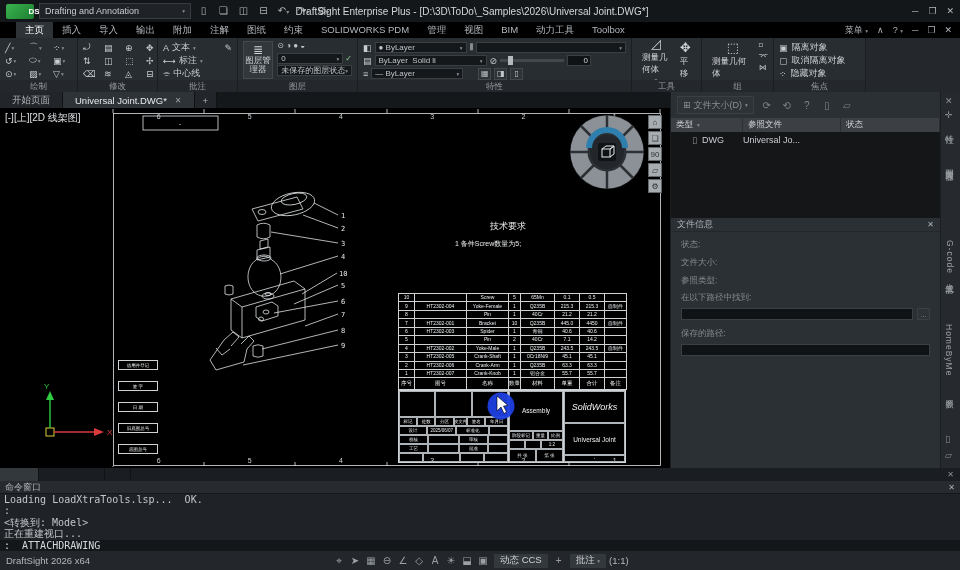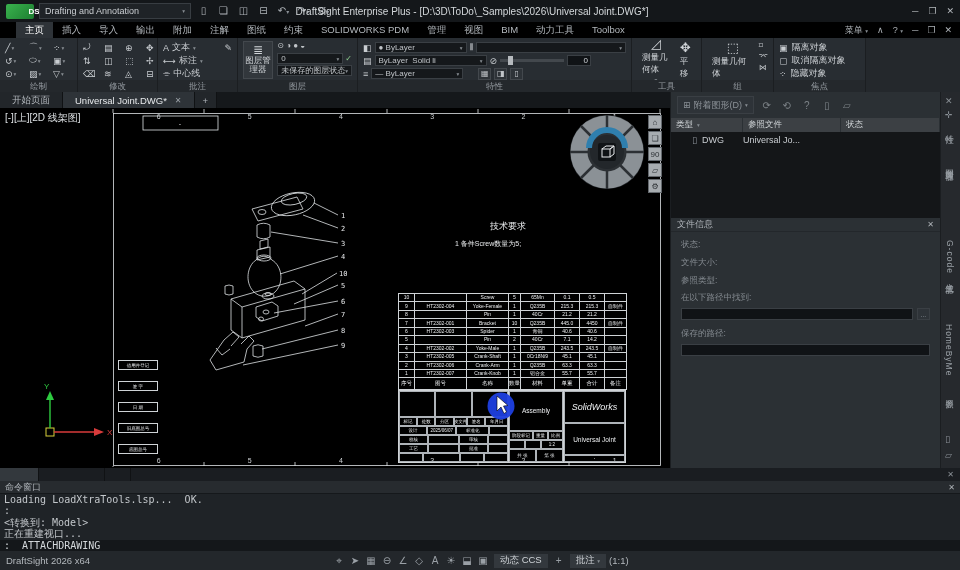--- a/index.html
+++ b/index.html
@@ -694,21 +694,21 @@
           <circle cx="15" cy="15" r="13.5" fill="#1d3fe0" opacity="0.95"></circle>
           <path d="M11,5 V20 L15,16 L18,22.5 L20.5,21 L17.5,15 L22,14.5 Z" fill="#ffffff" stroke="#000" stroke-width="0.6"></path>
         </svg>
       </div>
     </div>
 
     <div class="rightcol">
       <div class="refsbar">
         <div class="refbtn">
           <span>⊞</span>
-          <span>附着图形(D)</span>
+          <span>文件大小(D)</span>
           <span class="crt">▾</span>
         </div>
         <span class="ri">⟳</span>
         <span class="ri">⟲</span>
         <span class="ri">?</span>
         <span class="ri">▯</span>
         <span class="ri">▱</span>
       </div>
       <div class="refshdr">
         <div style="width:72px;">

